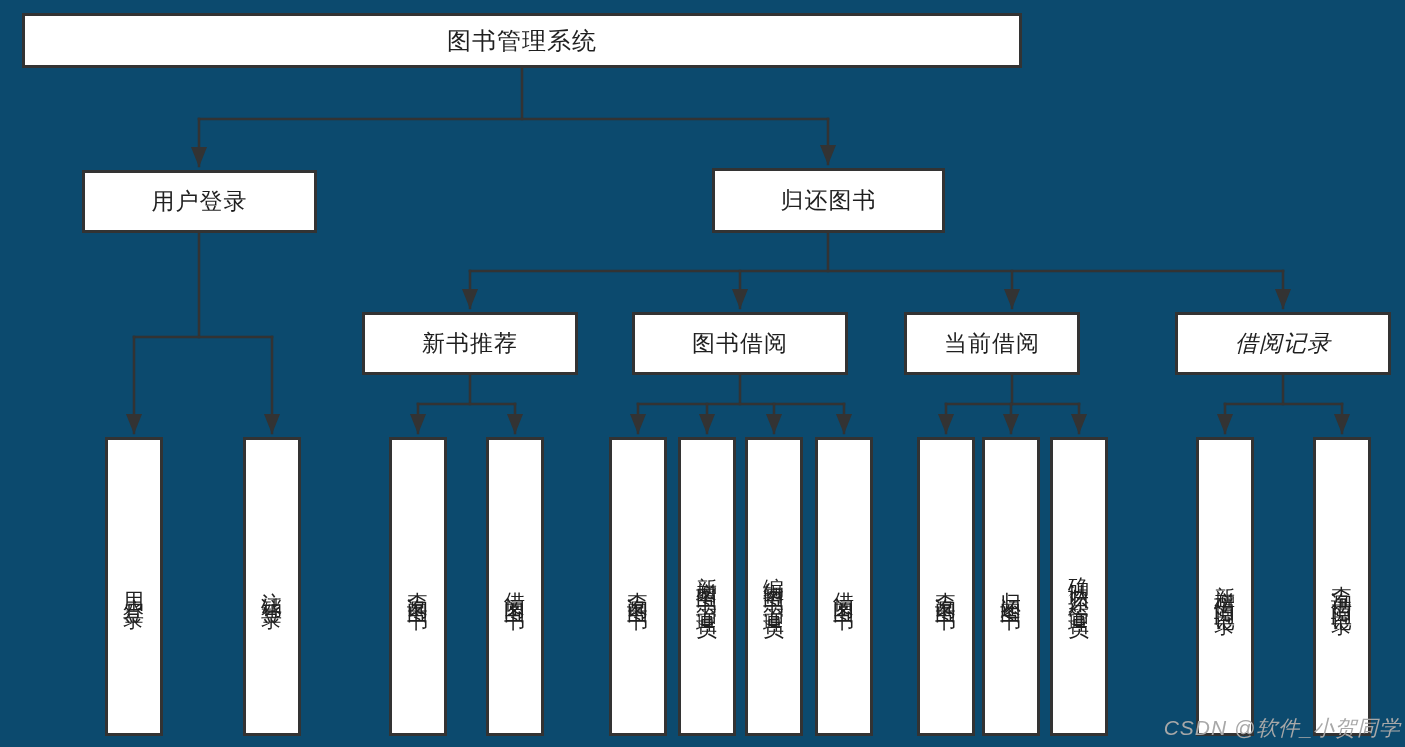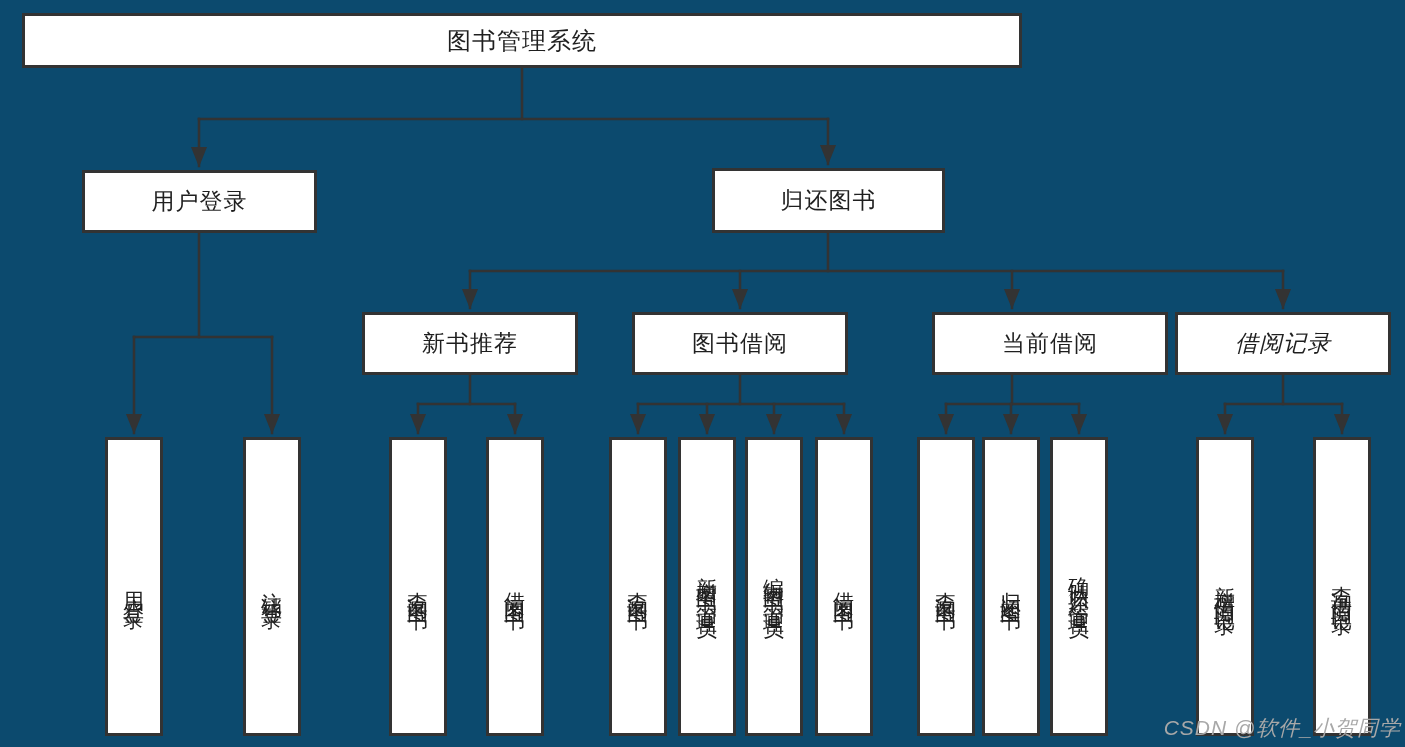--- a/index.html
+++ b/index.html
@@ -122,21 +122,21 @@
   <div class="node" style="left:712px; top:168px; width:233px; height:65px;">
     <span class="h-label">归还图书</span>
   </div>
 
   <div class="node" style="left:362px; top:312px; width:216px; height:63px;">
     <span class="h-label">新书推荐</span>
   </div>
   <div class="node" style="left:632px; top:312px; width:216px; height:63px;">
     <span class="h-label">图书借阅</span>
   </div>
-  <div class="node" style="left:932px; top:312px; width:236px; height:63px;">
+  <div class="node" style="left:904px; top:312px; width:176px; height:63px;">
     <span class="h-label">当前借阅</span>
   </div>
   <div class="node" style="left:1175px; top:312px; width:216px; height:63px;font-style:italic;">
     <span class="h-label">借阅记录</span>
   </div>
 
   <div class="node leaf" style="left:105px; top:437px; width:58px; height:299px;">
     <span>用户登录</span>
   </div>
   <div class="node leaf" style="left:243px; top:437px; width:58px; height:299px;">

